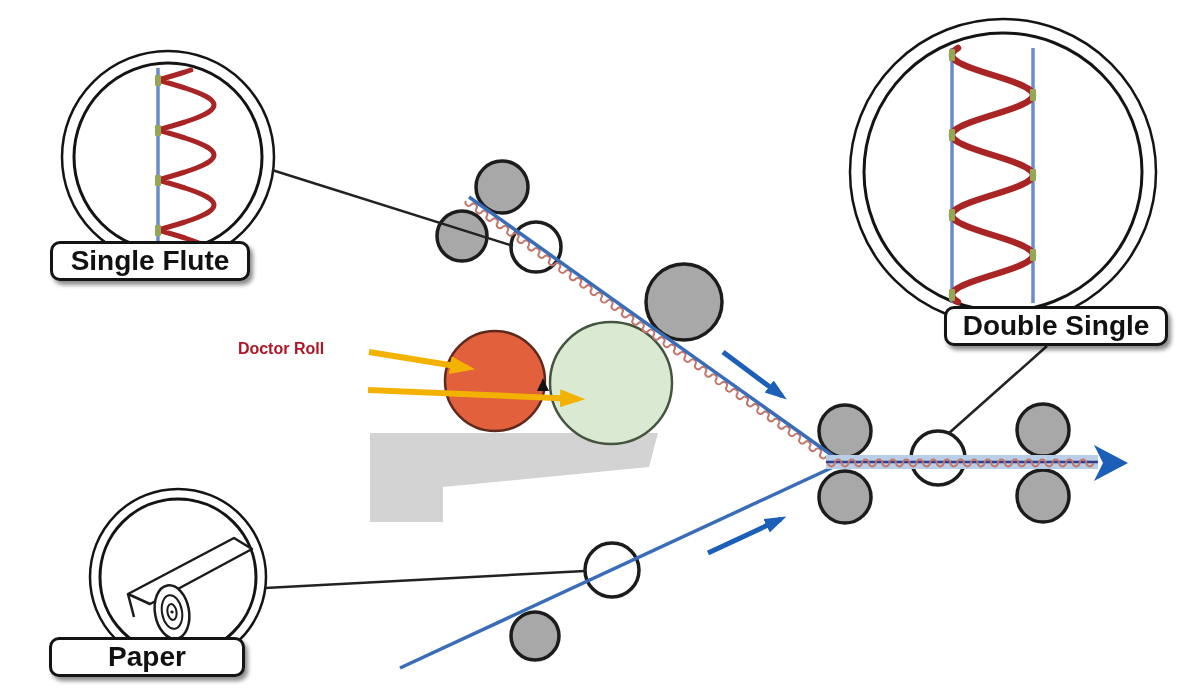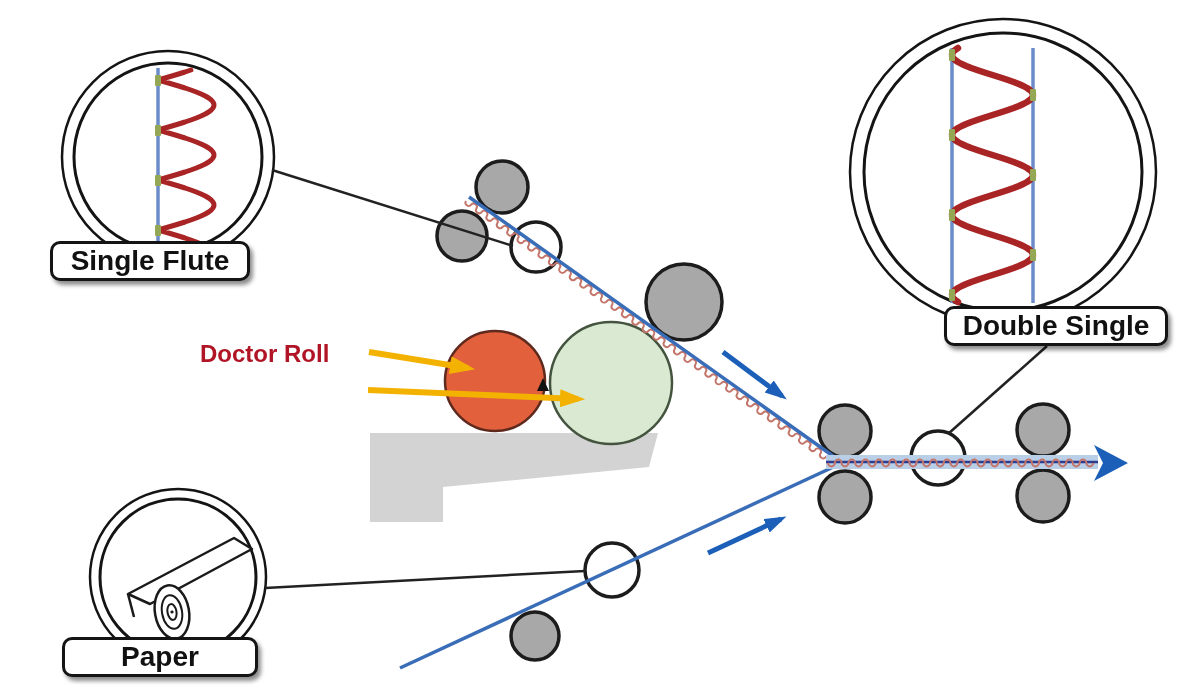--- a/index.html
+++ b/index.html
@@ -2,24 +2,24 @@
 <html><head>
 <meta charset="utf-8">
 <style>
   html,body{margin:0;padding:0;background:#fff;}
   .stage{position:relative;width:1200px;height:700px;background:#ffffff;overflow:hidden;
          font-family:"Liberation Sans", sans-serif;}
   .stage svg{position:absolute;left:0;top:0;}
   .label-box{position:absolute;background:#ffffff;border:3px solid #141414;border-radius:10px;
              box-shadow:3px 4px 4px rgba(0,0,0,.45);display:flex;align-items:center;justify-content:center;
              font-weight:bold;font-size:28px;color:#111;letter-spacing:0;}
-  .roll-label{position:absolute;font-weight:bold;font-size:24px;color:#b01425;text-align:left;}
+  .roll-label{position:absolute;font-weight:bold;font-size:16px;color:#b01425;text-align:center;}
   #single-flute-label{left:50px;top:241px;width:194px;height:34px;}
   #double-flute-label{left:944px;top:306px;width:218px;height:34px;}
-  #paper-label{left:62px;top:637px;width:190px;height:34px;}
+  #paper-label{left:49px;top:637px;width:190px;height:34px;}
   #doctor-roll-label{left:200px;top:340px;width:162px;}
   #glue-roll-label{left:200px;top:376px;width:155px;}
 </style>
 </head>
 <body>
 
 <div class="stage">
 
 <svg width="1200" height="700" viewBox="0 0 1200 700">
   <defs>

